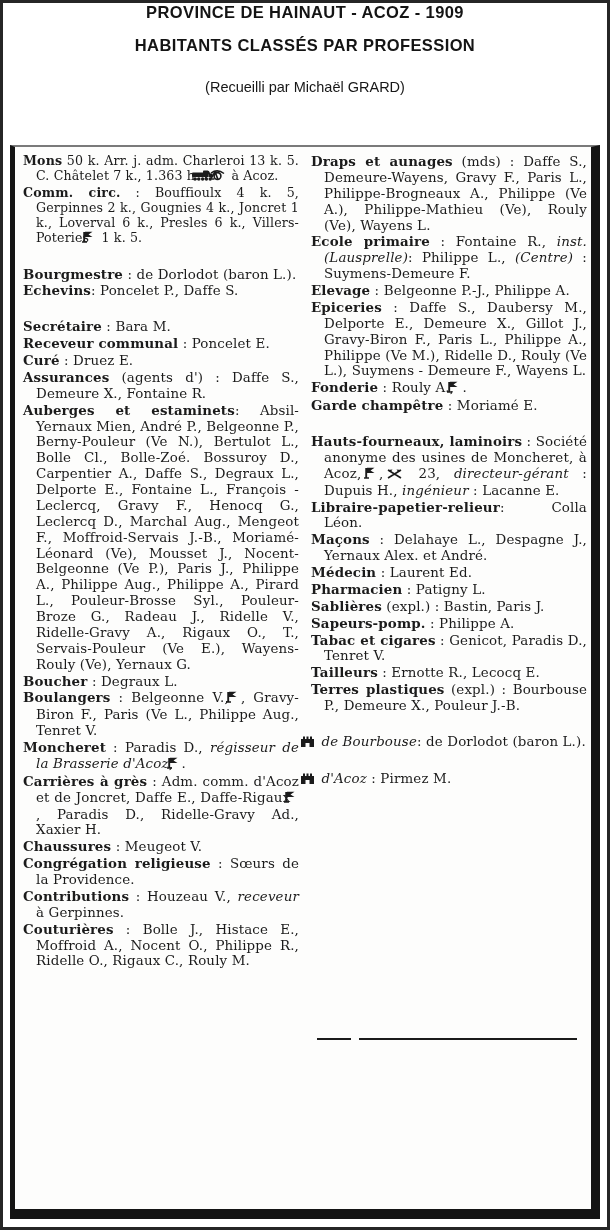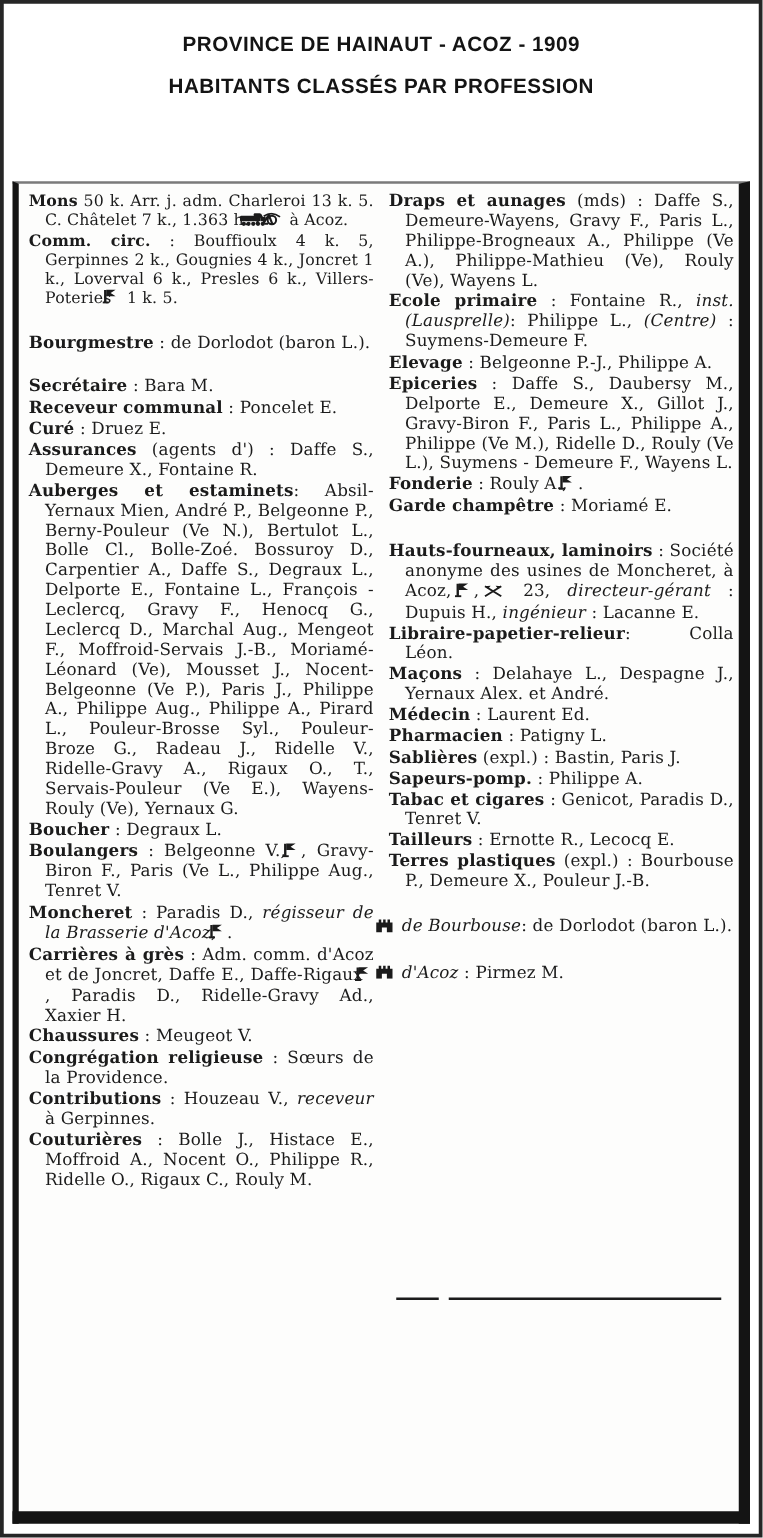--- a/index.html
+++ b/index.html
@@ -2,21 +2,21 @@
 <html><head>
 <meta charset="utf-8">
 <style>
   html,body{margin:0;padding:0;}
   body{
     width:610px;height:1230px;box-sizing:border-box;position:relative;
     background:#ffffff;border:3px solid #262626;overflow:hidden;
     font-family:"Liberation Sans",sans-serif;color:#111;
   }
   
-  .hdr{ text-align:center; padding-top:24px; }
+  .hdr{ text-align:center; }
   .hdr .t1,.hdr .t2{
     font-weight:bold;font-size:16.5px;letter-spacing:.4px;color:#141414;margin:0;
   }
   .hdr .t2{margin-top:14px;}
   .hdr .credit{font-size:14.5px;margin-top:24px;color:#171717;}
   
   .scan{
     position:absolute; left:7px; right:7px; top:142px; bottom:8px;
     background:#fdfdfc;
     border-left:5px solid #141414; border-right:9px solid #141414;
@@ -41,20 +41,21 @@
   }
   .endrule .short{ width:34px; border-top:2px solid #1b1b1b; }
   .endrule .long{ flex:1; border-top:2px solid #1b1b1b; }
 </style>
 </head>
 <body>
 
 <div class="hdr">
   <p class="t1">PROVINCE DE HAINAUT - ACOZ - 1909</p>
   <p class="t2">HABITANTS CLASSÉS PAR PROFESSION</p>
+  <p class="credit">(Recueilli par Michaël GRARD)</p>
 </div>
 
 <div class="scan">
   <div class="col" id="col-left">
       <p class="entry small"><span class="b">Mons</span><span> 50 k. Arr. j. adm. Charleroi 13 k. 5. C. Châtelet 7 k., 1.363 h. </span><span class="icn"><svg width="21" height="11" viewBox="0 0 21 11">
             <g fill="currentColor">
               <rect x="0" y="2.5" width="12" height="4.5" rx="1"></rect>
               <rect x="11" y="0.5" width="5.5" height="6.5" rx="0.8"></rect>
               <rect x="16.5" y="3.5" width="4" height="3.5"></rect>
               <circle cx="3" cy="9" r="1.7"></circle>
@@ -69,20 +70,21 @@
             <circle cx="7.5" cy="6" r="3.4" fill="none" stroke="currentColor" stroke-width="1.6"></circle>
             <path d="M1 3 Q7.5 -1.5 14 3.5" fill="none" stroke="currentColor" stroke-width="1.5"></path>
             <path d="M1.5 9 L4.5 9" stroke="currentColor" stroke-width="1.5"></path>
           </svg></span><span> à Acoz.</span></p>
       <p class="entry small"><span class="b">Comm. circ.</span><span> : Bouffioulx 4 k. 5, Gerpinnes 2 k., Gougnies 4 k., Joncret 1 k., Loverval 6 k., Presles 6 k., Villers-Poteries </span><span class="icn"><svg width="11" height="12" viewBox="0 0 11 12">
             <path d="M2.2 1 L2.2 11" stroke="currentColor" stroke-width="1.9"></path>
             <path d="M0 11 L5 11" stroke="currentColor" stroke-width="1.5"></path>
             <path d="M3 0.8 L10.5 0.8 L6.5 3.4 L10.5 6 L3 6 Z" fill="currentColor"></path>
           </svg></span><span> 1 k. 5.</span></p>
       <p class="entry gap"><span class="b">Bourgmestre</span><span> : de Dorlodot (baron L.).</span></p>
+      <p class="entry"><span class="b">Echevins</span><span>: Poncelet P., Daffe S.</span></p>
       <p class="entry gap"><span class="b">Secrétaire</span><span> : Bara M.</span></p>
       <p class="entry"><span class="b">Receveur communal</span><span> : Poncelet E.</span></p>
       <p class="entry"><span class="b">Curé</span><span> : Druez E.</span></p>
       <p class="entry"><span class="b">Assurances</span><span> (agents d') : Daffe S., Demeure X., Fontaine R.</span></p>
       <p class="entry"><span class="b">Auberges et estaminets</span><span>: Absil-Yernaux Mien, André P., Belgeonne P., Berny-Pouleur (Ve N.), Bertulot L., Bolle Cl., Bolle-Zoé. Bossuroy D., Carpentier A., Daffe S., Degraux L., Delporte E., Fontaine L., François - Leclercq, Gravy F., Henocq G., Leclercq D., Marchal Aug., Mengeot F., Moffroid-Servais J.-B., Moriamé-Léonard (Ve), Mousset J., Nocent-Belgeonne (Ve P.), Paris J., Philippe A., Philippe Aug., Philippe A., Pirard L., Pouleur-Brosse Syl., Pouleur-Broze G., Radeau J., Ridelle V., Ridelle-Gravy A., Rigaux O., T., Servais-Pouleur (Ve E.), Wayens-Rouly (Ve), Yernaux G.</span></p>
       <p class="entry"><span class="b">Boucher</span><span> : Degraux L.</span></p>
       <p class="entry"><span class="b">Boulangers</span><span> : Belgeonne V., </span><span class="icn"><svg width="11" height="12" viewBox="0 0 11 12">
             <path d="M2.2 1 L2.2 11" stroke="currentColor" stroke-width="1.9"></path>
             <path d="M0 11 L5 11" stroke="currentColor" stroke-width="1.5"></path>
             <path d="M3 0.8 L10.5 0.8 L6.5 3.4 L10.5 6 L3 6 Z" fill="currentColor"></path>

